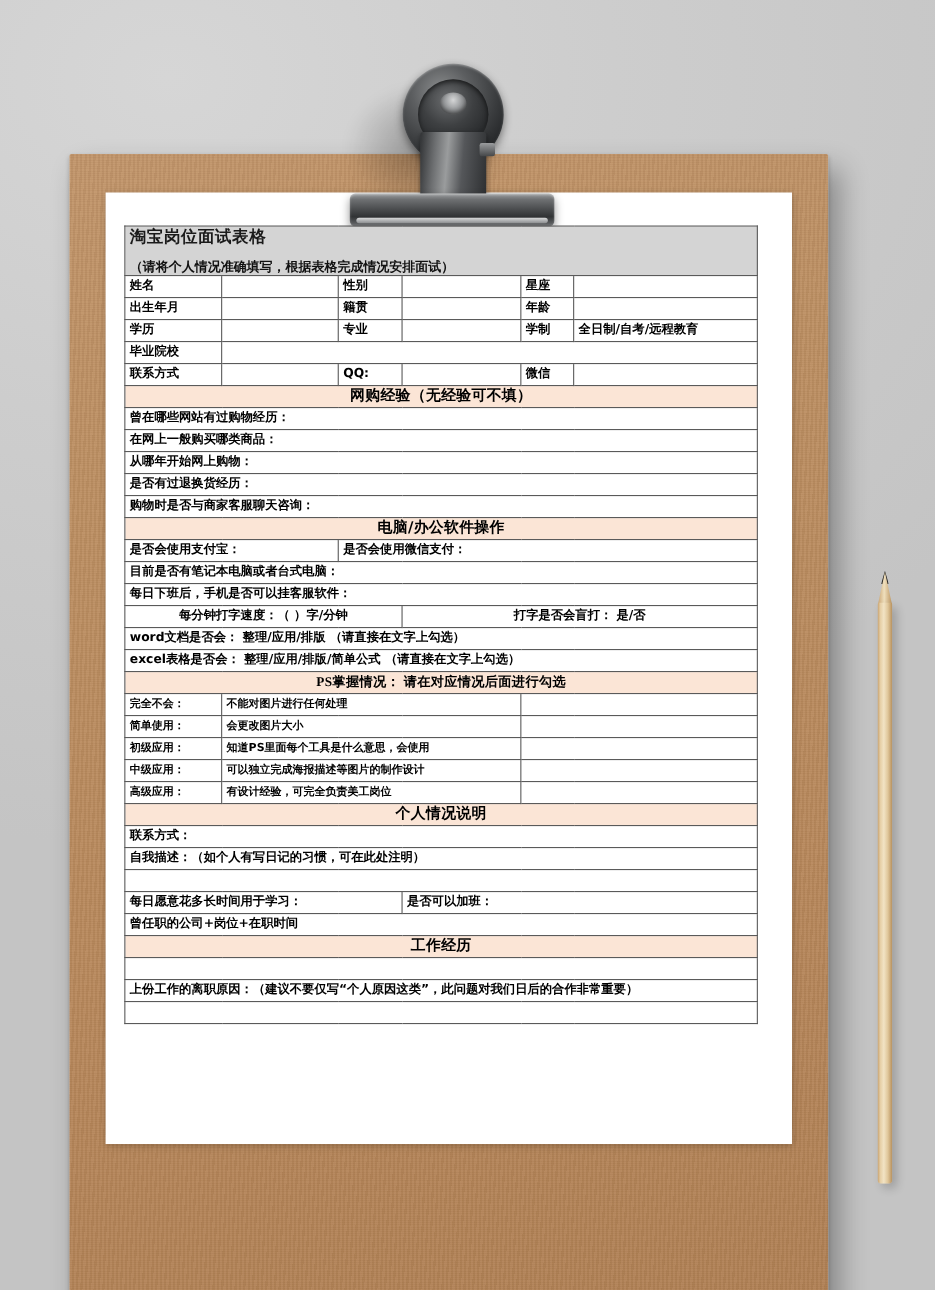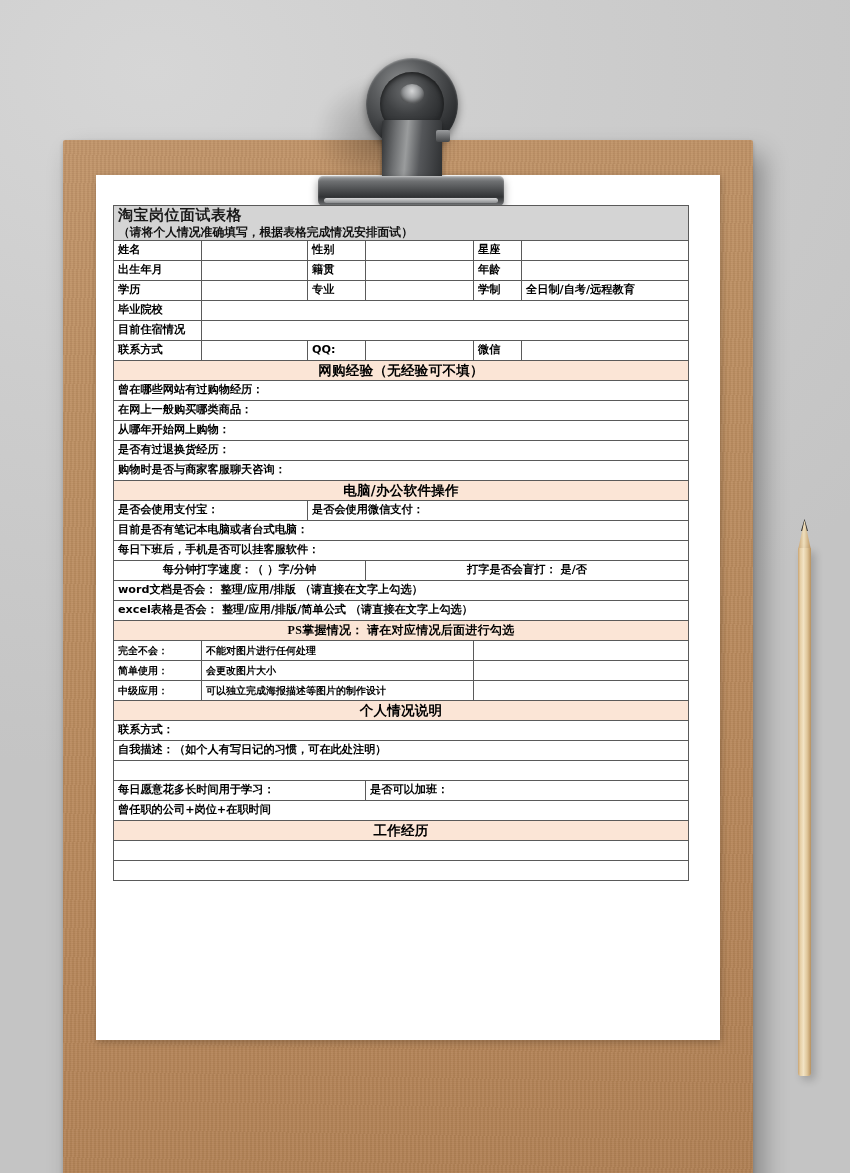--- a/index.html
+++ b/index.html
@@ -121,21 +121,21 @@
     background:#d4d4d4 !important;
     text-align:left;
     height:38px;
     padding-top:2px;
   }
   .title-main{
     font-size:15px;font-weight:bold;letter-spacing:.5px;display:block;
     color:#1a1a1a;
   }
   .title-sub{
-    font-size:11.8px;font-weight:bold;display:block;margin-top:2px;color:#111;
+    font-size:11.8px;font-weight:bold;display:block;margin-top:12px;color:#111;
   }
   .section{
     background:#fbe5d6 !important;
     text-align:center;
     font-size:13.5px;
     font-weight:bold;
     height:20px;
     letter-spacing:.3px;
     margin-left:32px;
   }
@@ -208,24 +208,20 @@
     <td>专业</td>
     <td></td>
     <td>学制</td>
     <td>全日制/自考/远程教育</td>
   </tr>
   <tr>
     <td>毕业院校</td>
     <td colspan="5"></td>
   </tr>
   <tr>
-    <td>目前住宿情况</td>
-    <td colspan="5"></td>
-  </tr>
-  <tr>
     <td>联系方式</td>
     <td></td>
     <td>QQ:</td>
     <td></td>
     <td>微信</td>
     <td></td>
   </tr>
 
   <tr>
     <td class="section" colspan="6">网购经验（无经验可不填）</td>
@@ -277,24 +273,34 @@
     <td class="ps-label">完全不会：</td>
     <td class="ps-desc" colspan="3">不能对图片进行任何处理</td>
     <td colspan="2"></td>
   </tr>
   <tr>
     <td class="ps-label">简单使用：</td>
     <td class="ps-desc" colspan="3">会更改图片大小</td>
     <td colspan="2"></td>
   </tr>
   <tr>
+    <td class="ps-label">初级应用：</td>
+    <td class="ps-desc" colspan="3">知道PS里面每个工具是什么意思，会使用</td>
+    <td colspan="2"></td>
+  </tr>
+  <tr>
     <td class="ps-label">中级应用：</td>
     <td class="ps-desc" colspan="3">可以独立完成海报描述等图片的制作设计</td>
     <td colspan="2"></td>
   </tr>
+  <tr>
+    <td class="ps-label">高级应用：</td>
+    <td class="ps-desc" colspan="3">有设计经验，可完全负责美工岗位</td>
+    <td colspan="2"></td>
+  </tr>
 
   <tr>
     <td class="section" colspan="6">个人情况说明</td>
   </tr>
   <tr>
     <td colspan="6">联系方式：</td>
   </tr>
   <tr>
     <td colspan="6">自我描述：（如个人有写日记的习惯，可在此处注明）</td>
   </tr>
@@ -309,16 +315,19 @@
   <tr>
     <td colspan="6">曾任职的公司+岗位+在职时间</td>
   </tr>
   <tr>
     <td class="section" colspan="6">工作经历</td>
   </tr>
   <tr>
     <td class="tall-3" colspan="6"></td>
   </tr>
   <tr>
+    <td colspan="6">上份工作的离职原因：（建议不要仅写“个人原因这类”，此问题对我们日后的合作非常重要）</td>
+  </tr>
+  <tr>
     <td class="tall-3" colspan="6"></td>
   </tr>
 </tbody>
   </table>
 
 </body></html>

